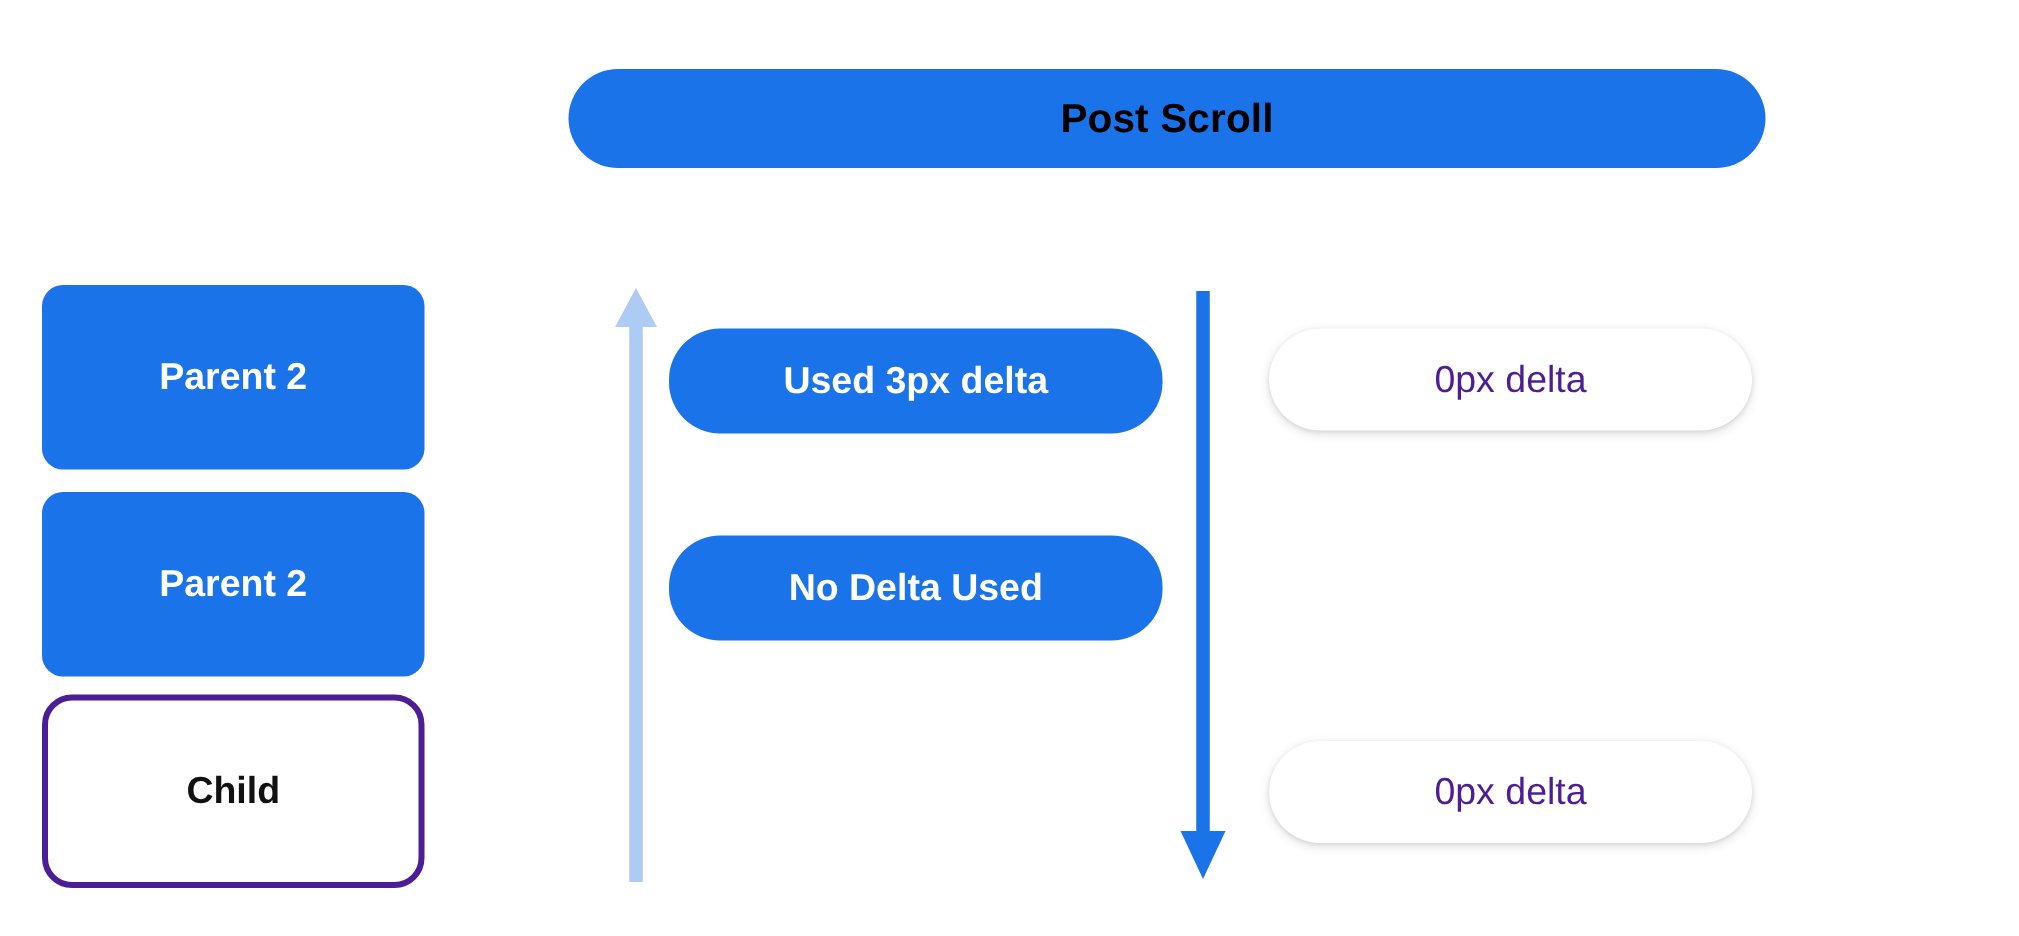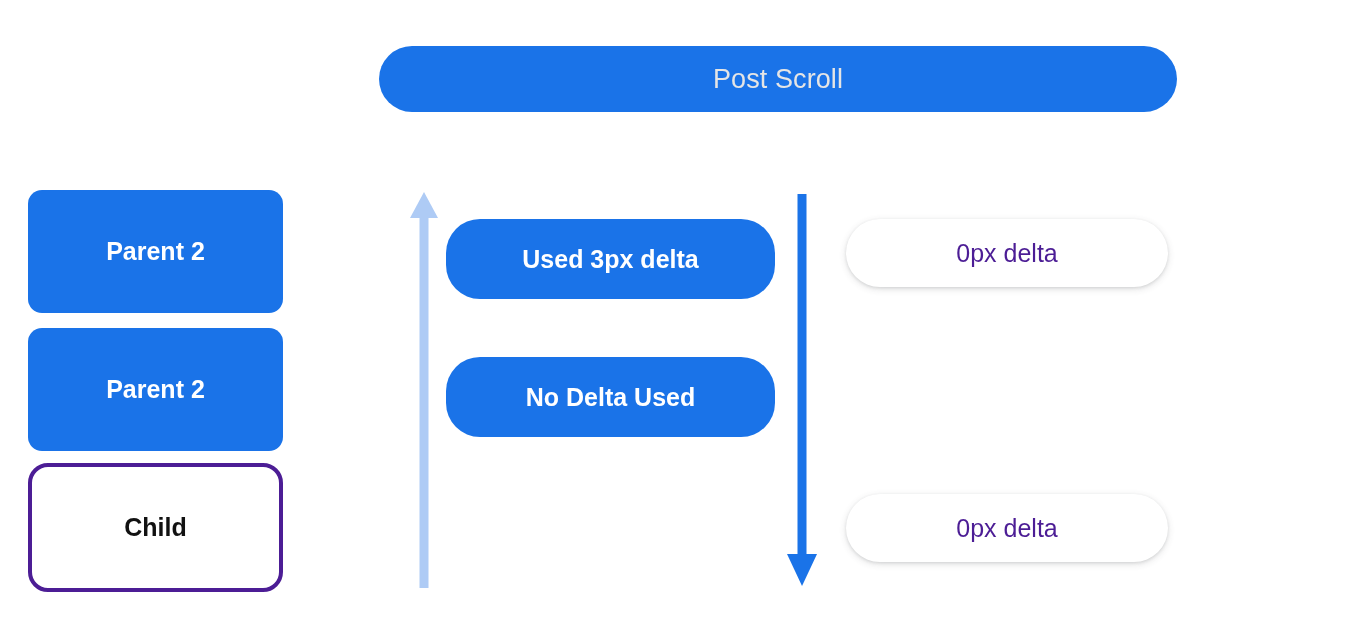--- a/index.html
+++ b/index.html
@@ -28,23 +28,23 @@
     top: 46px;
     width: 798px;
     height: 66px;
     background: #1a73e8;
     border-radius: 33px;
     display: flex;
     align-items: center;
     justify-content: center;
   }
   .banner-label {
-    color: #e5e5e5;
+    color: #000000;
     font-size: 27px;
-    font-weight: normal;
+    font-weight: bold;
     letter-spacing: 0.1px;
   }
 
   
   .stack-box {
     position: absolute;
     left: 28px;
     width: 255px;
     display: flex;
     align-items: center;
@@ -96,21 +96,21 @@
   .pill {
     position: absolute;
     display: flex;
     align-items: center;
     justify-content: center;
     box-sizing: border-box;
   }
   .pill.blue {
     left: 446px;
     width: 329px;
-    height: 80px;
+    height: 70px;
     background: #1a73e8;
     border-radius: 34px;
   }
   .pill.blue .pill-label {
     color: #ffffff;
     font-size: 25px;
     font-weight: bold;
   }
   .pill-used-3px   { top: 219px; }
   .pill-no-delta   { top: 357px; }

